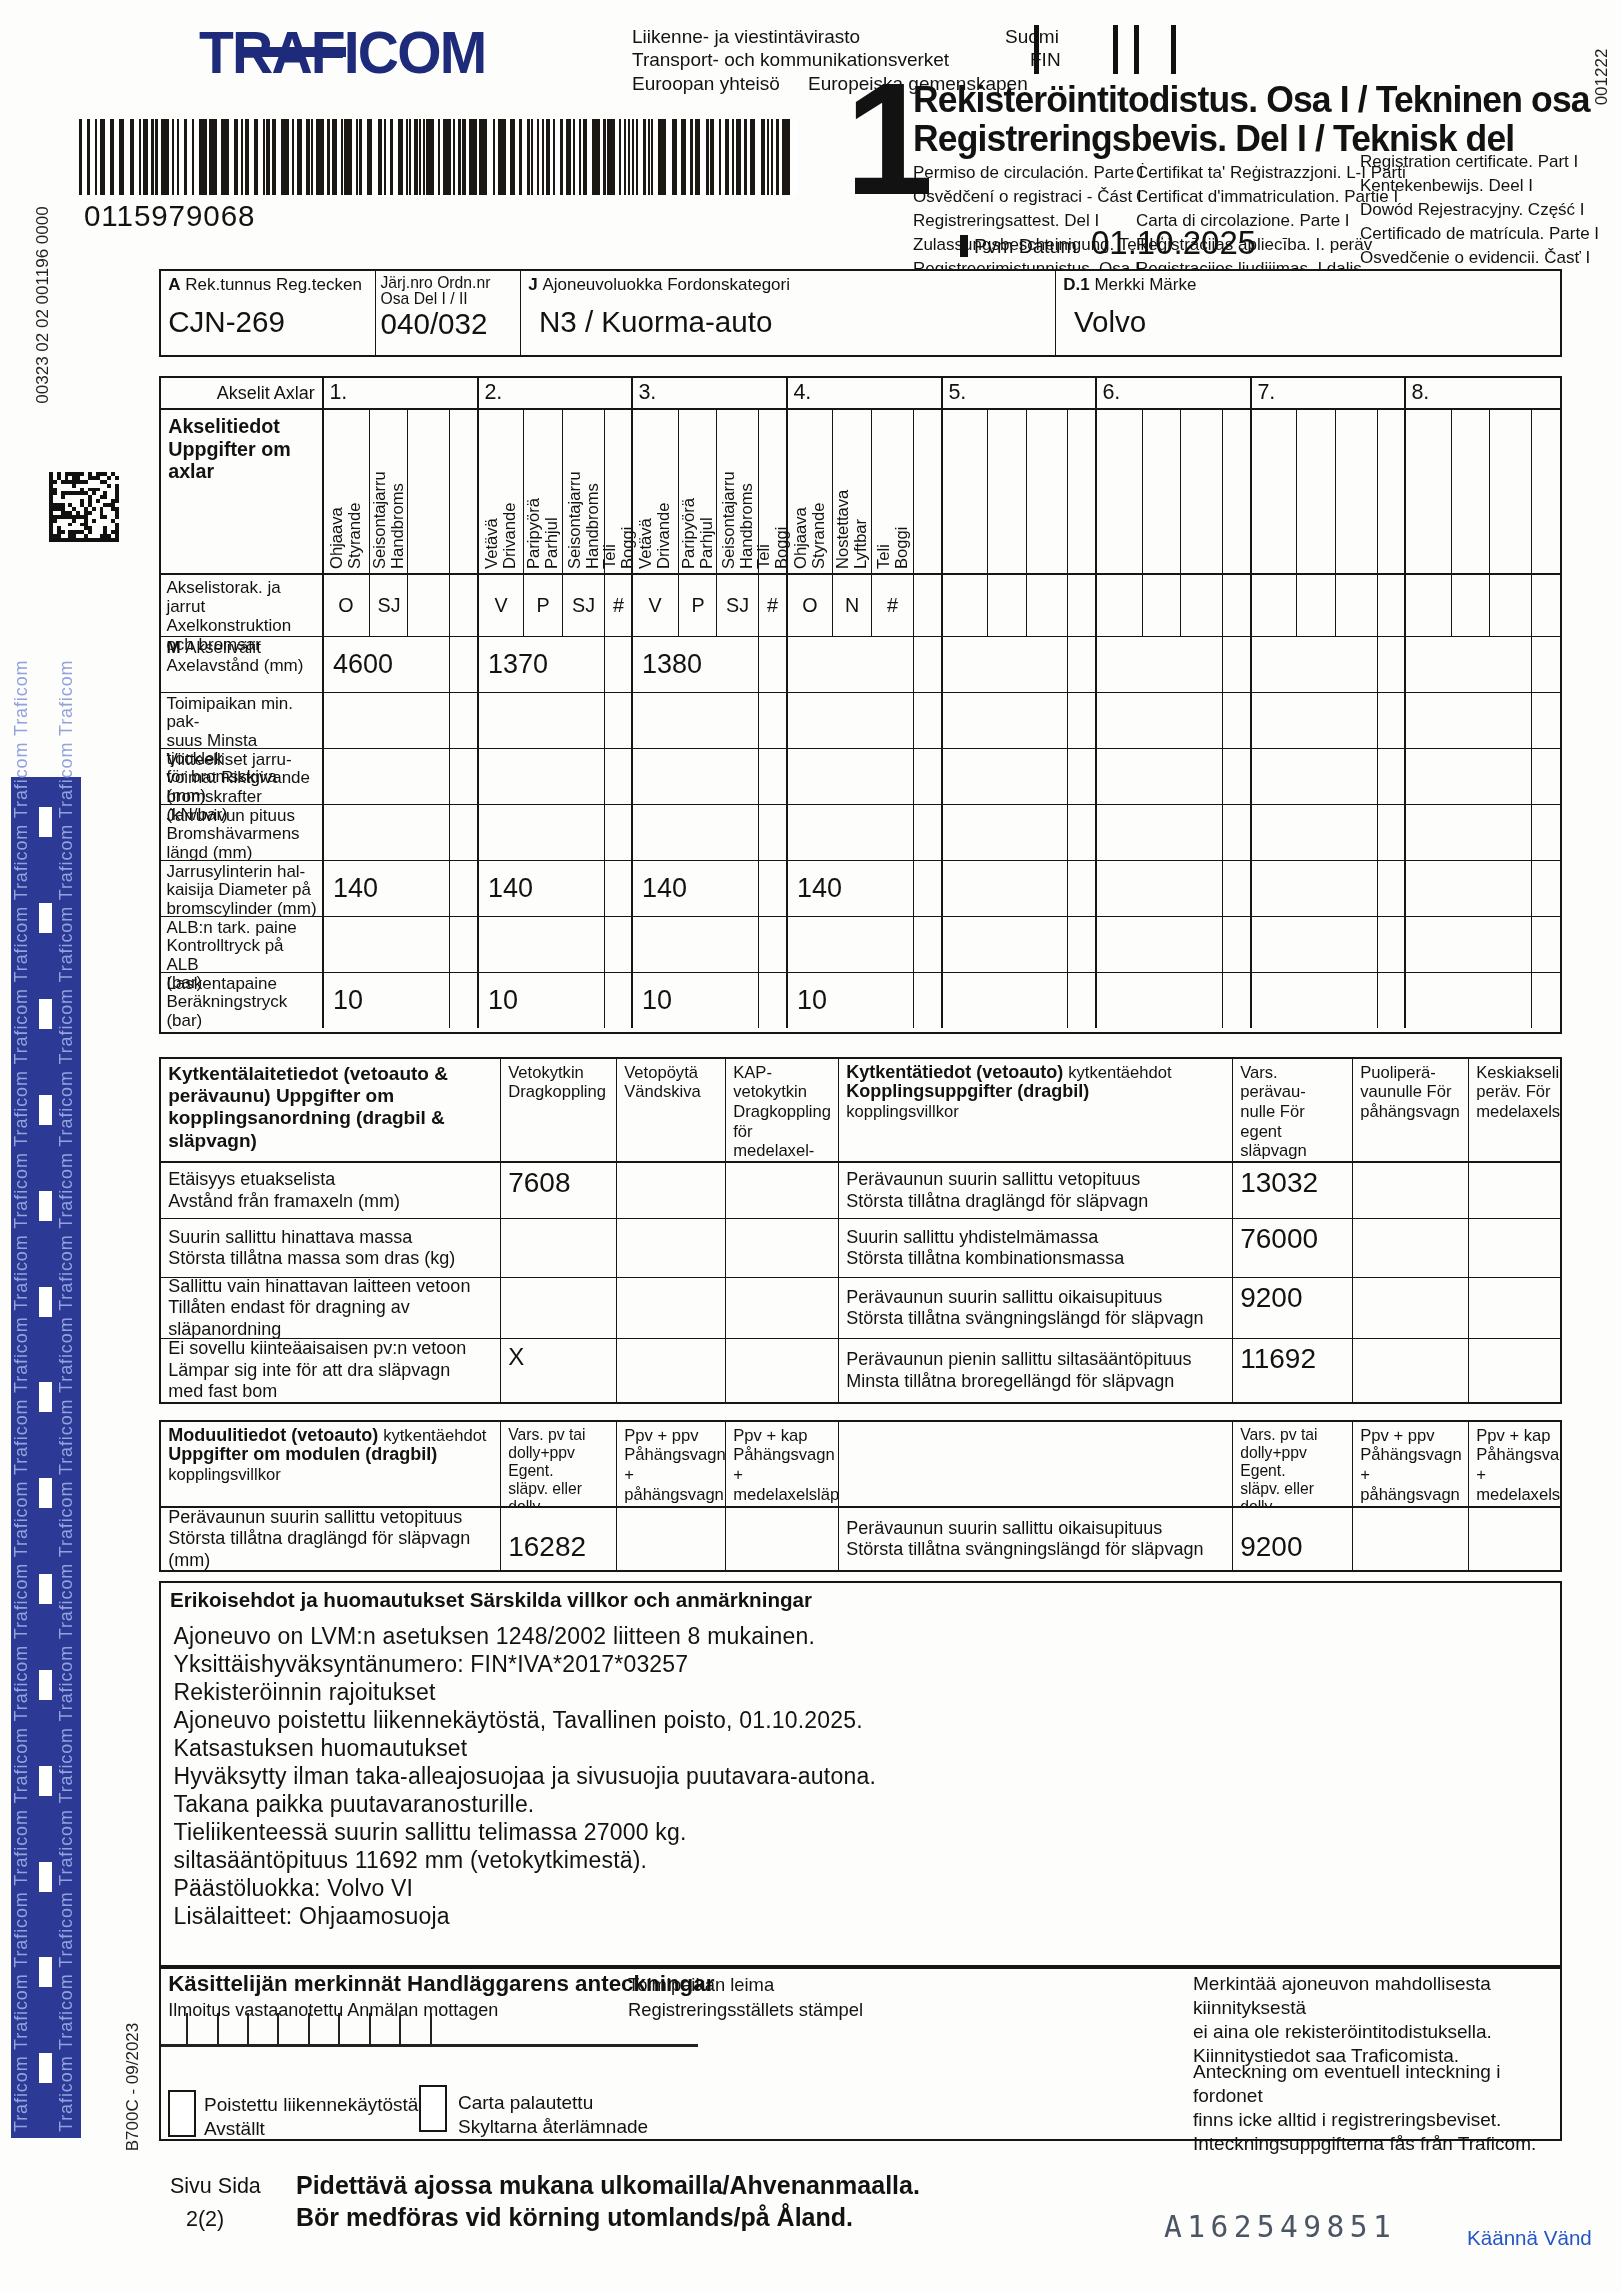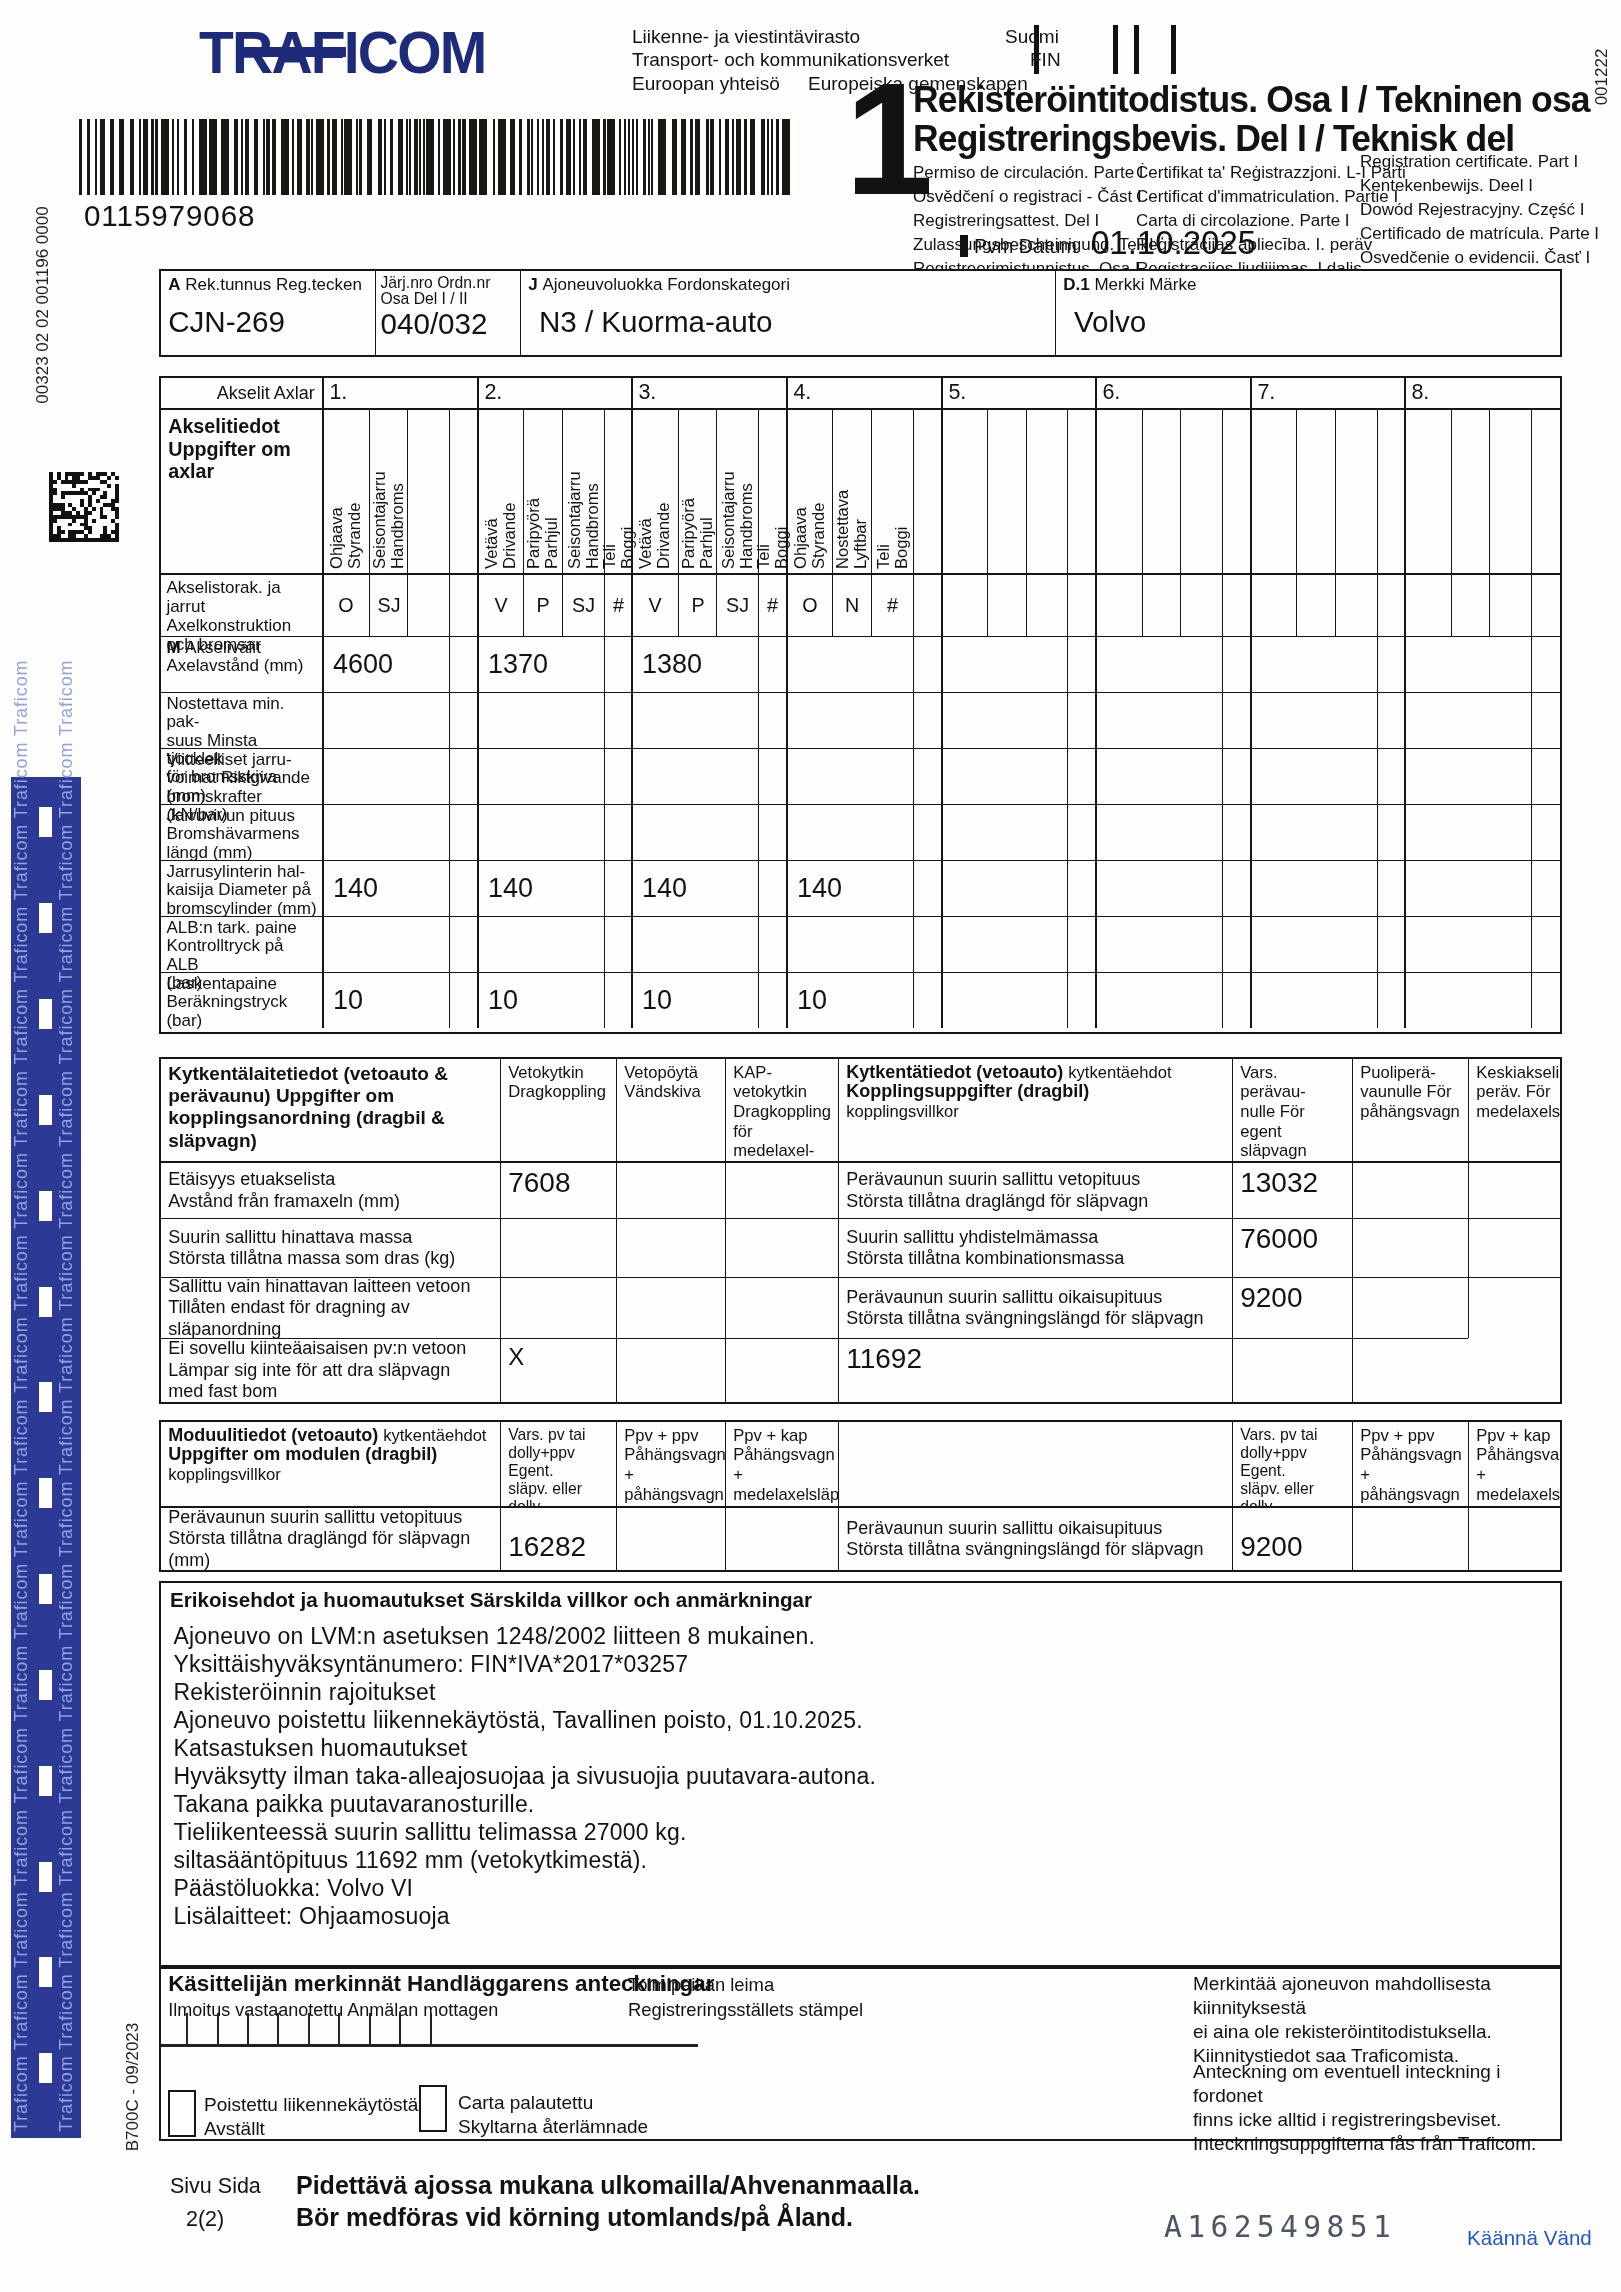--- a/index.html
+++ b/index.html
@@ -803,21 +803,21 @@
         <div style="position: absolute; left: 906px; top: 0px; bottom: 0px; width: 28px; box-sizing: border-box; border-left: 1.3px solid rgb(22, 22, 22);"></div>
         <div style="position: absolute; left: 934px; top: 0px; bottom: 0px; width: 127px; box-sizing: border-box; border-left: 2.2px solid rgb(22, 22, 22); display: flex; align-items: center; padding-left: 9px; font-size: 27px;"></div>
         <div style="position: absolute; left: 1061px; top: 0px; bottom: 0px; width: 28px; box-sizing: border-box; border-left: 1.3px solid rgb(22, 22, 22);"></div>
         <div style="position: absolute; left: 1089px; top: 0px; bottom: 0px; width: 127px; box-sizing: border-box; border-left: 2.2px solid rgb(22, 22, 22); display: flex; align-items: center; padding-left: 9px; font-size: 27px;"></div>
         <div style="position: absolute; left: 1216px; top: 0px; bottom: 0px; width: 28px; box-sizing: border-box; border-left: 1.3px solid rgb(22, 22, 22);"></div>
         <div style="position: absolute; left: 1243px; top: 0px; bottom: 0px; width: 127px; box-sizing: border-box; border-left: 2.2px solid rgb(22, 22, 22); display: flex; align-items: center; padding-left: 9px; font-size: 27px;"></div>
         <div style="position: absolute; left: 1370px; top: 0px; bottom: 0px; width: 28px; box-sizing: border-box; border-left: 1.3px solid rgb(22, 22, 22);"></div>
       </div>
       <div style="position: relative; width: 100%; height: 56px; box-sizing: border-box; border-top: 1.8px solid rgb(22, 22, 22);">
         <div style="position: absolute; left: 0px; top: 0px; bottom: 0px; width: 161px; box-sizing: border-box; padding: 1.8px 5.4px; font-size: 17px; line-height: 18.4px;">
-          <div style="">Nostettava min. pak-</div>
+          <div style="">Toimipaikan min. pak-</div>
           <div style="">suus Minsta tjocklek</div>
           <div style="">för bromsskiva (mm)</div>
         </div>
         <div style="position: absolute; left: 161px; top: 0px; bottom: 0px; width: 127px; box-sizing: border-box; border-left: 2.2px solid rgb(22, 22, 22); display: flex; align-items: center; padding-left: 9px; font-size: 27px;"></div>
         <div style="position: absolute; left: 288px; top: 0px; bottom: 0px; width: 28px; box-sizing: border-box; border-left: 1.3px solid rgb(22, 22, 22);"></div>
         <div style="position: absolute; left: 316px; top: 0px; bottom: 0px; width: 127px; box-sizing: border-box; border-left: 2.2px solid rgb(22, 22, 22); display: flex; align-items: center; padding-left: 9px; font-size: 27px;"></div>
         <div style="position: absolute; left: 443px; top: 0px; bottom: 0px; width: 28px; box-sizing: border-box; border-left: 1.3px solid rgb(22, 22, 22);"></div>
         <div style="position: absolute; left: 470px; top: 0px; bottom: 0px; width: 127px; box-sizing: border-box; border-left: 2.2px solid rgb(22, 22, 22); display: flex; align-items: center; padding-left: 9px; font-size: 27px;"></div>
         <div style="position: absolute; left: 597px; top: 0px; bottom: 0px; width: 28px; box-sizing: border-box; border-left: 1.3px solid rgb(22, 22, 22);"></div>
         <div style="position: absolute; left: 625px; top: 0px; bottom: 0px; width: 127px; box-sizing: border-box; border-left: 2.2px solid rgb(22, 22, 22); display: flex; align-items: center; padding-left: 9px; font-size: 27px;"></div>
@@ -1004,20 +1004,22 @@
 Största tillåtna svängningslängd för släpvagn</div>
       <div class="c valcell">9200</div>
       <div class="c"></div>
       <div class="c"></div>
       <div class="c lblcell pre nl">Ei sovellu kiinteäaisaisen pv:n vetoon
 Lämpar sig inte för att dra släpvagn
 med fast bom</div>
       <div class="c xval">X</div>
       <div class="c"></div>
       <div class="c"></div>
+      <div class="c lblcell pre">Perävaunun pienin sallittu siltasääntöpituus
+Minsta tillåtna broregellängd för släpvagn</div>
       <div class="c valcell">11692</div>
       <div class="c"></div>
       <div class="c"></div>
     </div>
 
   <div id="module-table" class="abs gtable" style="left:159px;top:1420px;width:1403px;">
     <div class="c nl nt mh">
       <span class="b">Moduulitiedot (vetoauto) </span><span>kytkentäehdot</span><br>
       <span class="b">Uppgifter om modulen (dragbil)</span><br>
       <span>kopplingsvillkor</span>

